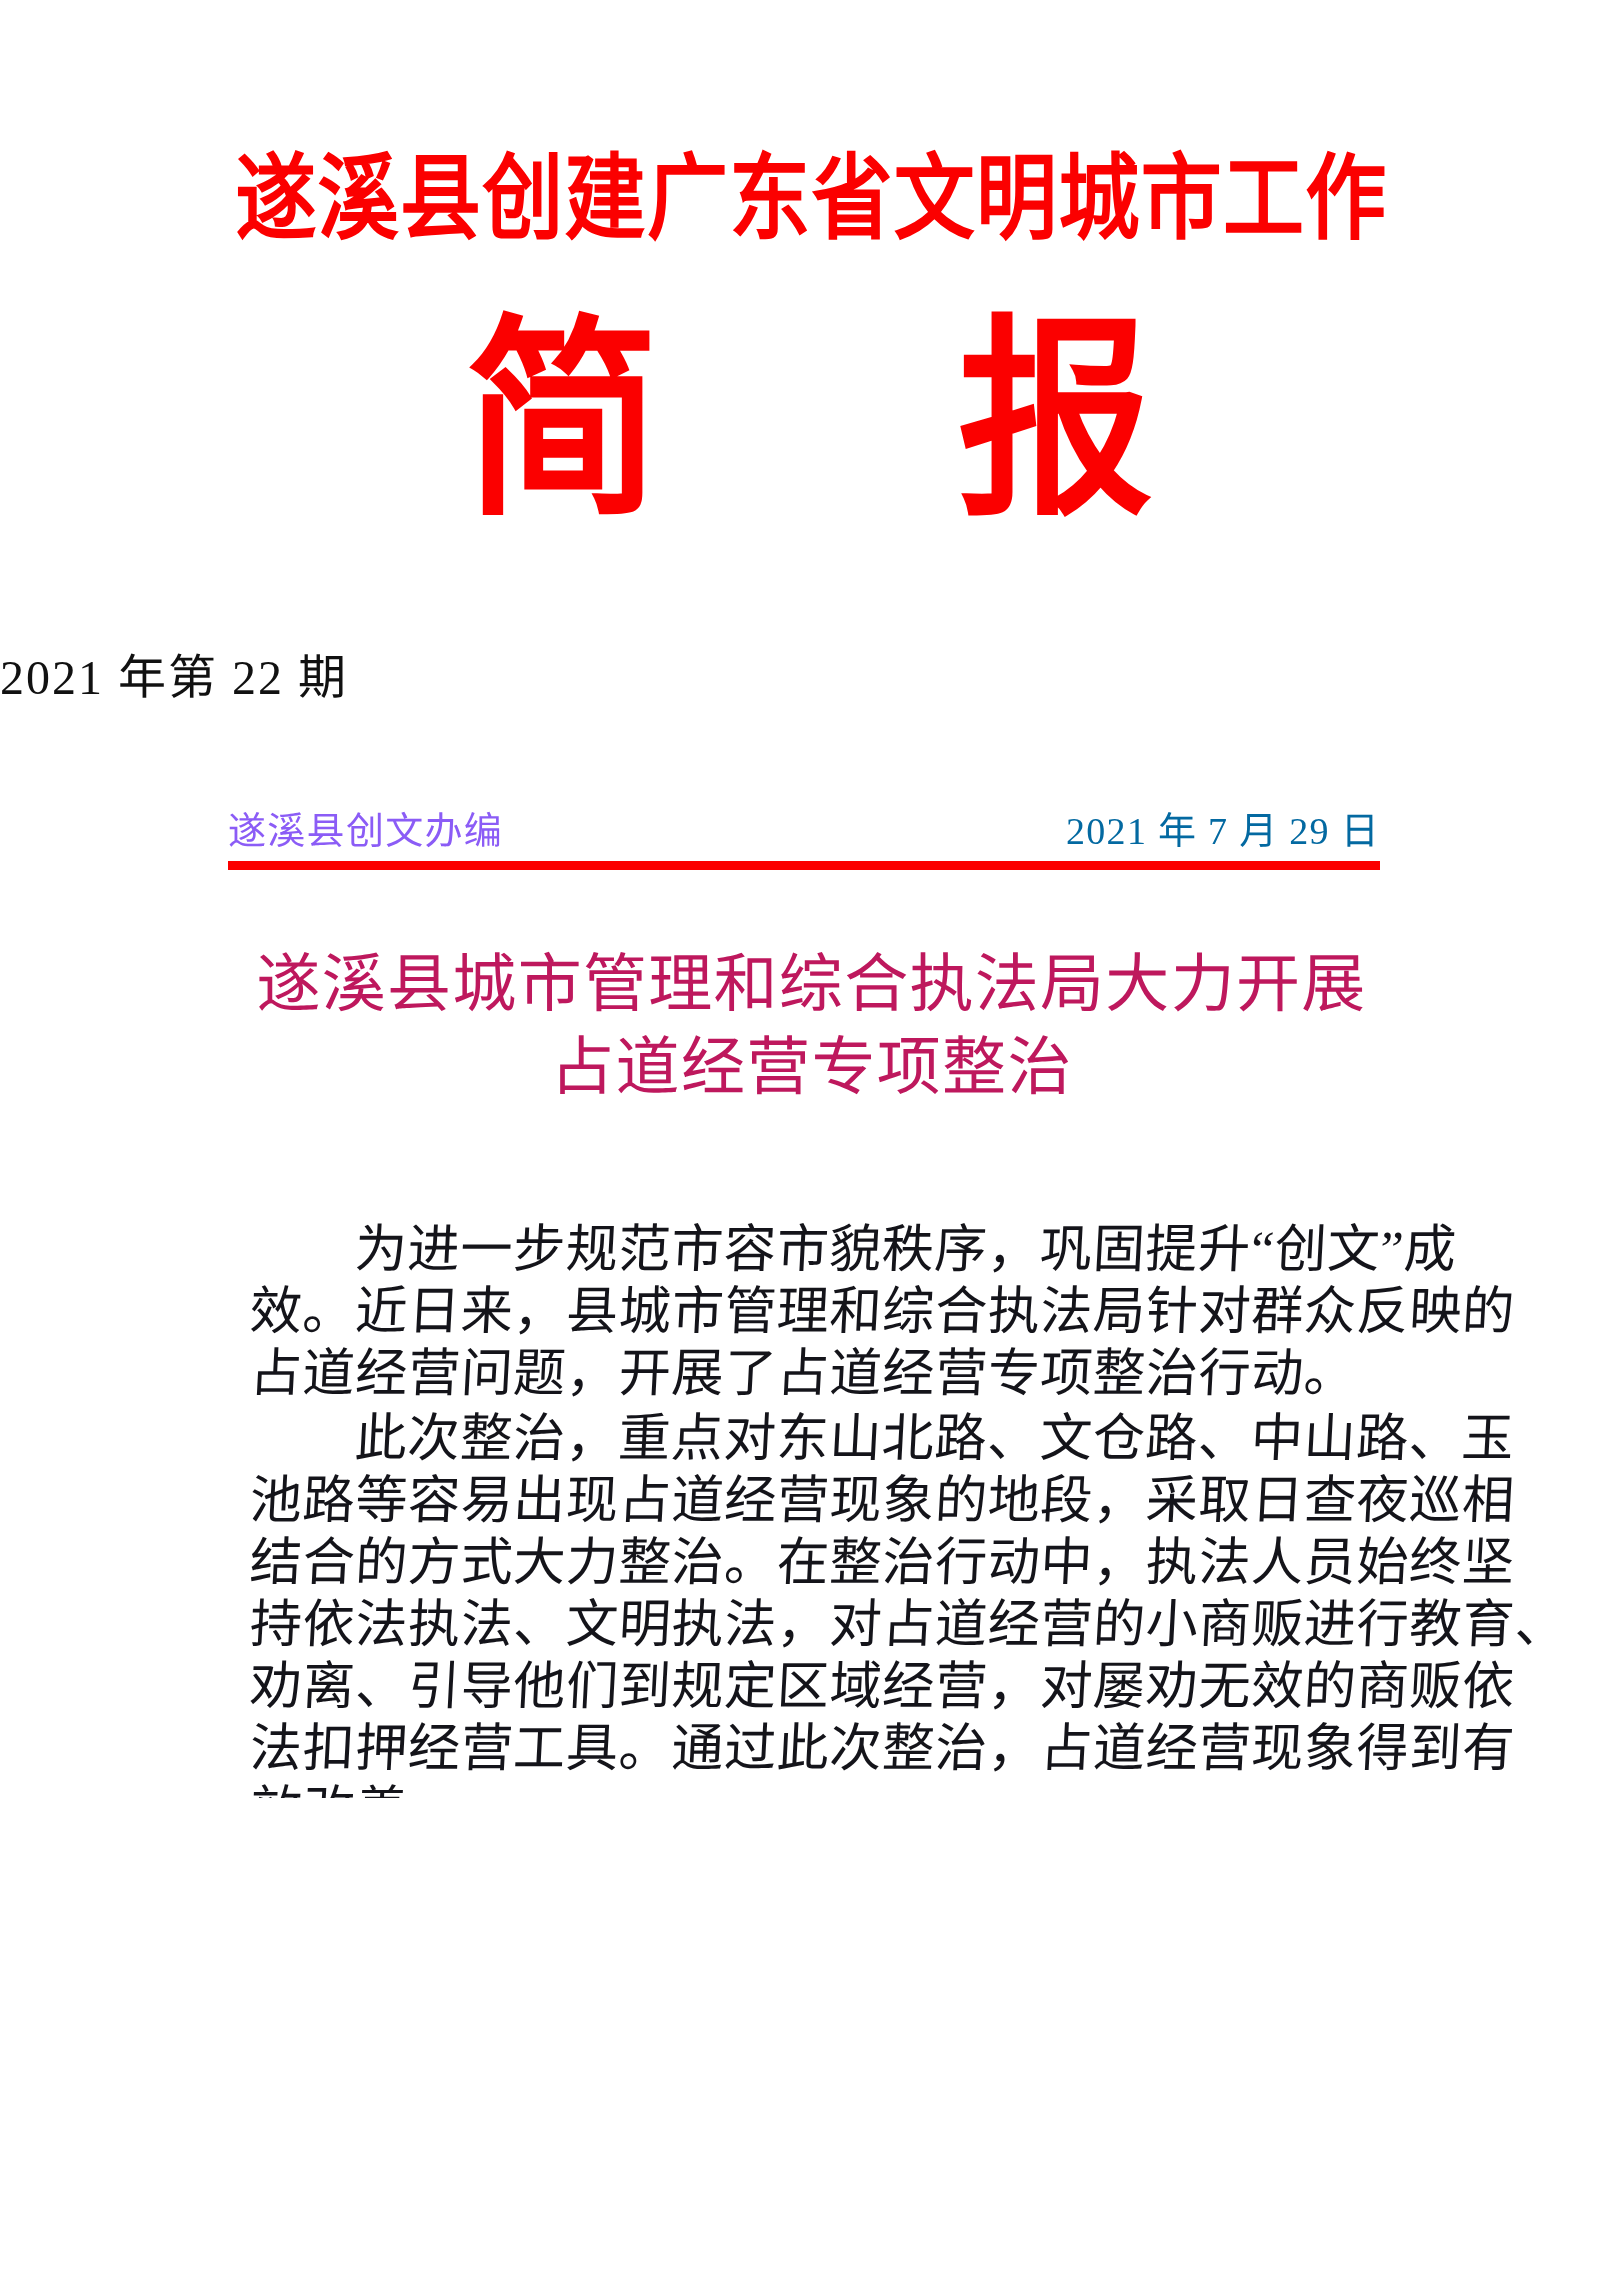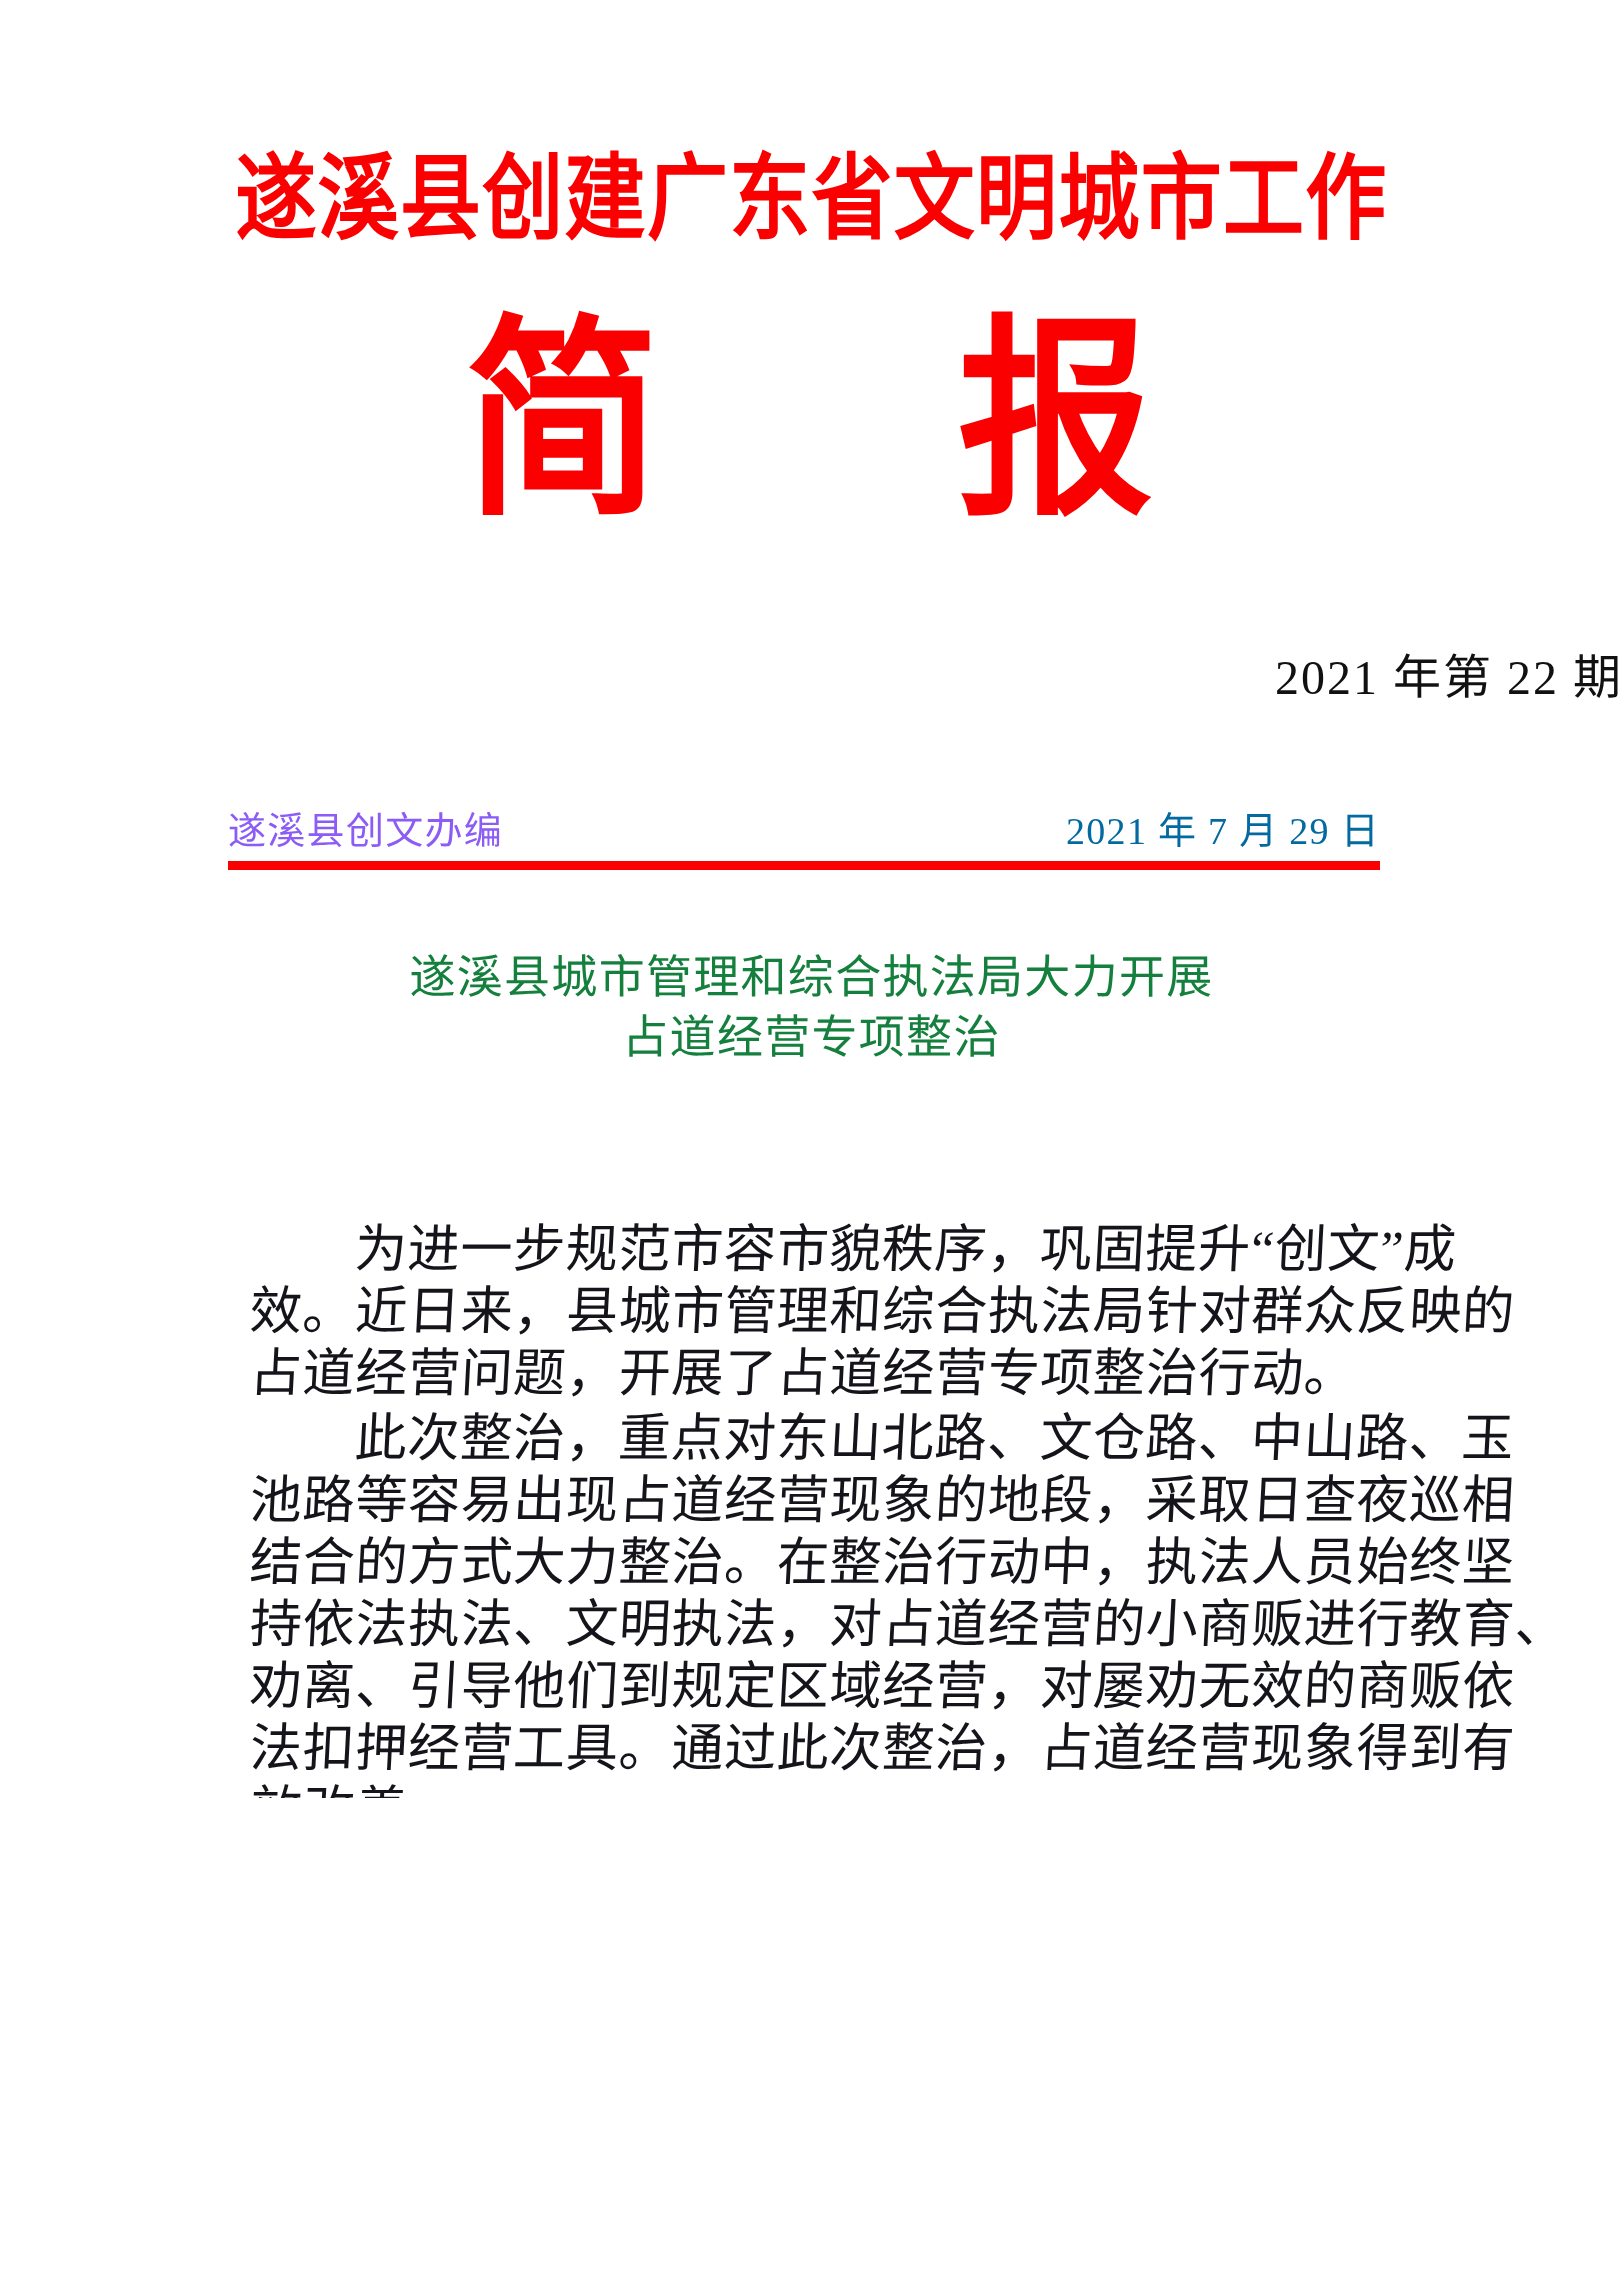--- a/index.html
+++ b/index.html
@@ -57,21 +57,21 @@
     transform: scaleY(1.1);
     transform-origin: 50% 0;
   }
 
   
   .issue-line {
     position: absolute;
     top: 638px;
     left: 0;
     width: 1623px;
-    text-align: right;
+    text-align: left;
     font-size: 48px;
     letter-spacing: 2px;
     color: #111111;
     font-family: "Liberation Serif", "DejaVu Serif", serif;
     white-space: nowrap;
   }
 
   
   .meta-row {
     position: absolute;
@@ -111,25 +111,25 @@
     background: #fb0000;
   }
 
   
   .headline {
     position: absolute;
     top: 948px;
     left: 0;
     width: 1623px;
     text-align: center;
-    font-size: 46px;
+    font-size: 64px;
     line-height: 1.30;
     letter-spacing: 1.3px;
-    color: #15803d;
-    font-family: Liberation Sans, sans-serif;
+    color: #be185d;
+    font-family: Liberation Mono, monospace;
     font-weight: normal;
   }
   .headline div { white-space: nowrap; }
 
   
   .body-area {
     position: absolute;
     top: 1219px;
     left: 250px;
     width: 1123px;

